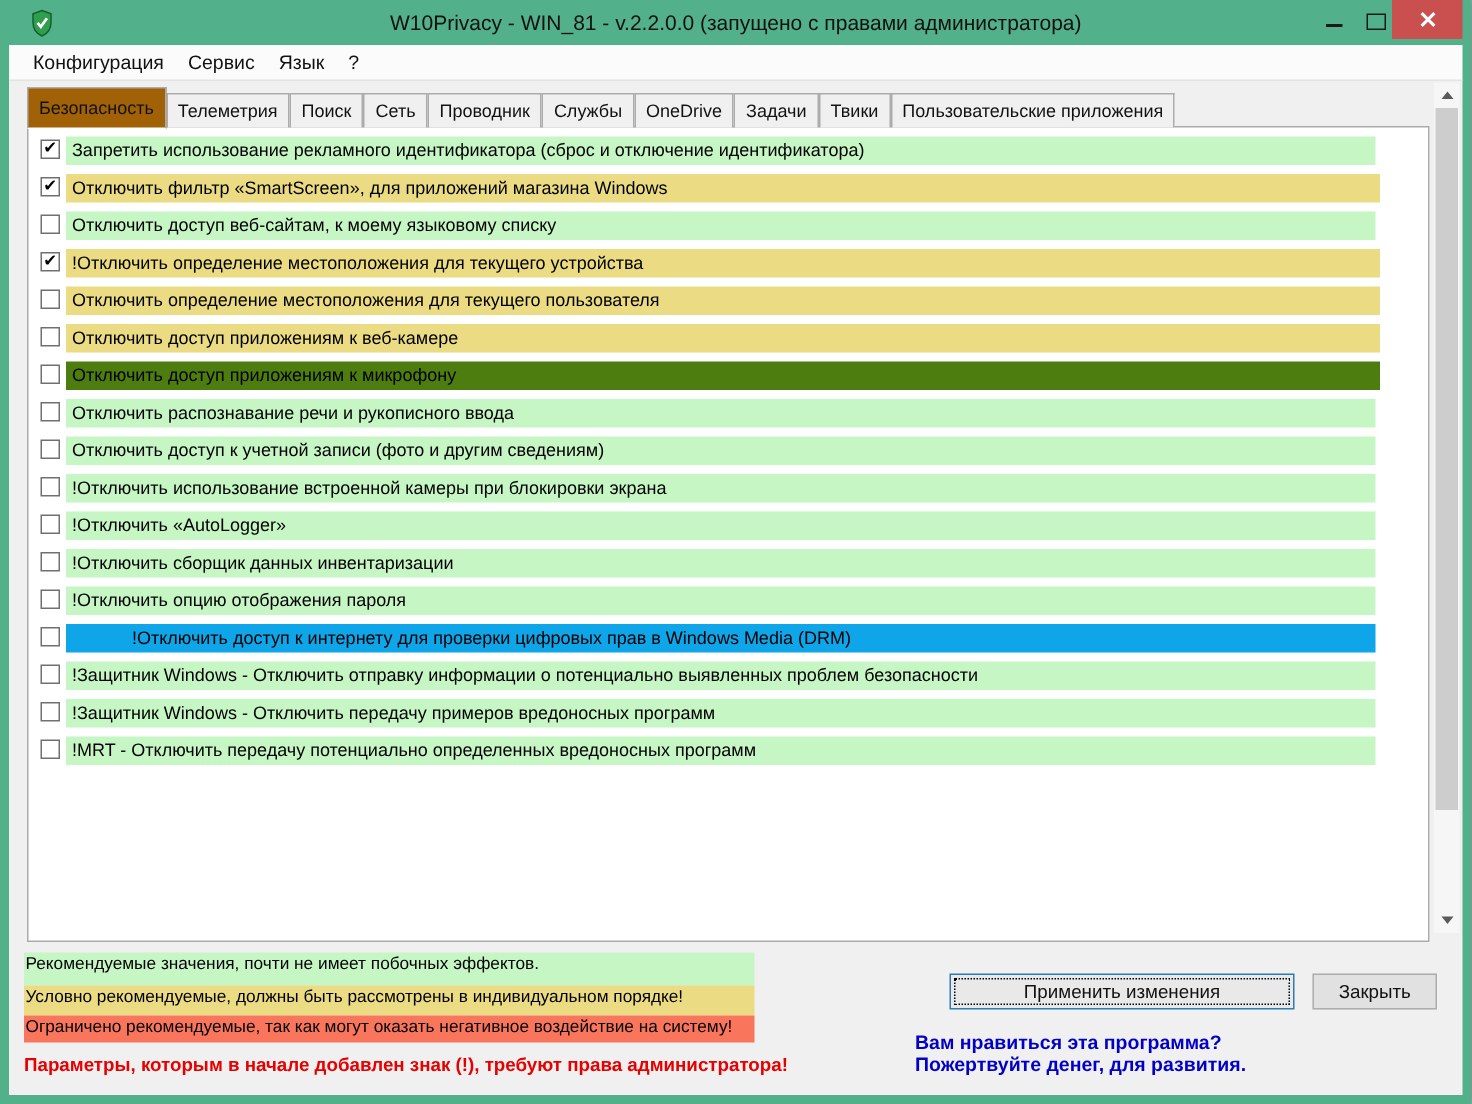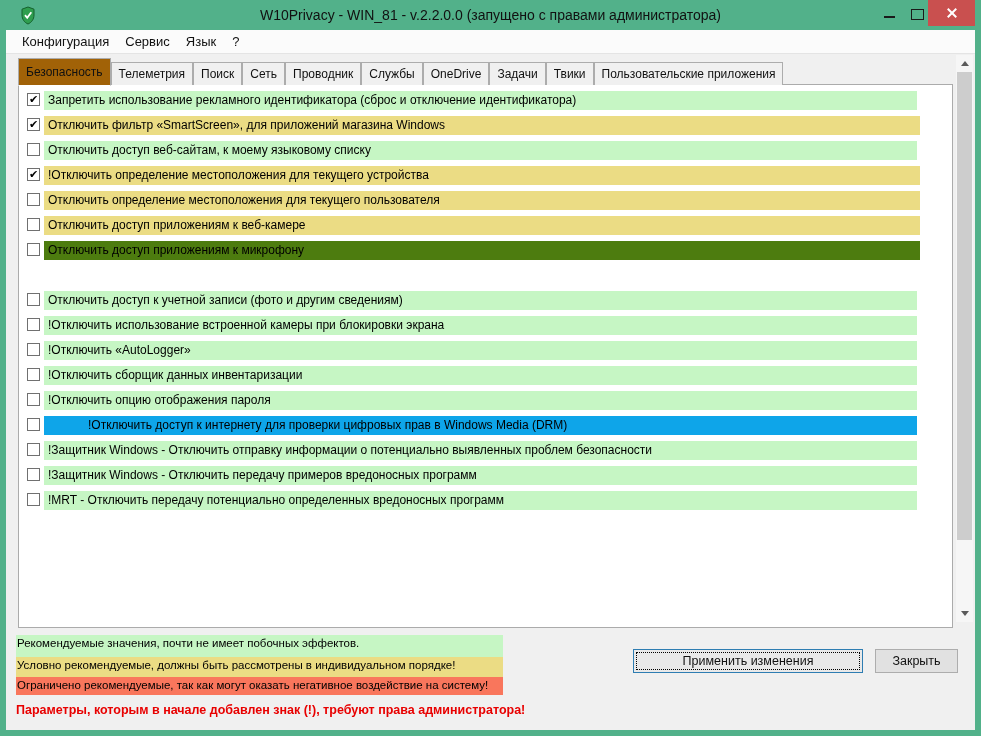--- a/index.html
+++ b/index.html
@@ -132,20 +132,24 @@
         <div class="strip yellow" style="background: rgb(235, 220, 132);">Отключить определение местоположения для текущего пользователя</div>
       </div>
       <div class="row" style="top: 131px;">
         <div class="chk"></div>
         <div class="strip yellow" style="background: rgb(235, 220, 132);">Отключить доступ приложениям к веб-камере</div>
       </div>
       <div class="row" style="top: 156px;">
         <div class="chk"></div>
         <div class="strip yellow" style="background: #4d7c0f;">Отключить доступ приложениям к микрофону</div>
       </div>
+      <div class="row" style="top: 181px;">
+        <div class="chk"></div>
+        <div class="strip green" style="background: rgb(198, 246, 196);">Отключить распознавание речи и рукописного ввода</div>
+      </div>
       <div class="row" style="top: 206px;">
         <div class="chk"></div>
         <div class="strip green" style="background: rgb(198, 246, 196);">Отключить доступ к учетной записи (фото и другим сведениям)</div>
       </div>
       <div class="row" style="top: 231px;">
         <div class="chk"></div>
         <div class="strip green" style="background: rgb(198, 246, 196);">!Отключить использование встроенной камеры при блокировки экрана</div>
       </div>
       <div class="row" style="top: 256px;">
         <div class="chk"></div>
@@ -191,14 +195,18 @@
       <div class="legend-strip lg0" style="background: rgb(198, 246, 196);">Рекомендуемые значения, почти не имеет побочных эффектов.</div>
       <div class="legend-strip lg1" style="background: rgb(235, 220, 132);">Условно рекомендуемые, должны быть рассмотрены в индивидуальном порядке!</div>
       <div class="legend-strip lg2" style="background: rgb(249, 118, 92);">Ограничено рекомендуемые, так как могут оказать негативное воздействие на систему!</div>
     </div>
 
   <div class="admin-note">Параметры, которым в начале добавлен знак (!), требуют права администратора!</div>
 
   <div class="btn btn-apply">Применить изменения</div>
   <div class="btn btn-close2">Закрыть</div>
 
+  <div class="donate">
+    <div>Вам нравиться эта программа?</div>
+    <div>Пожертвуйте денег, для развития.</div>
+  </div>
 
 </div>
 
 </body></html>

